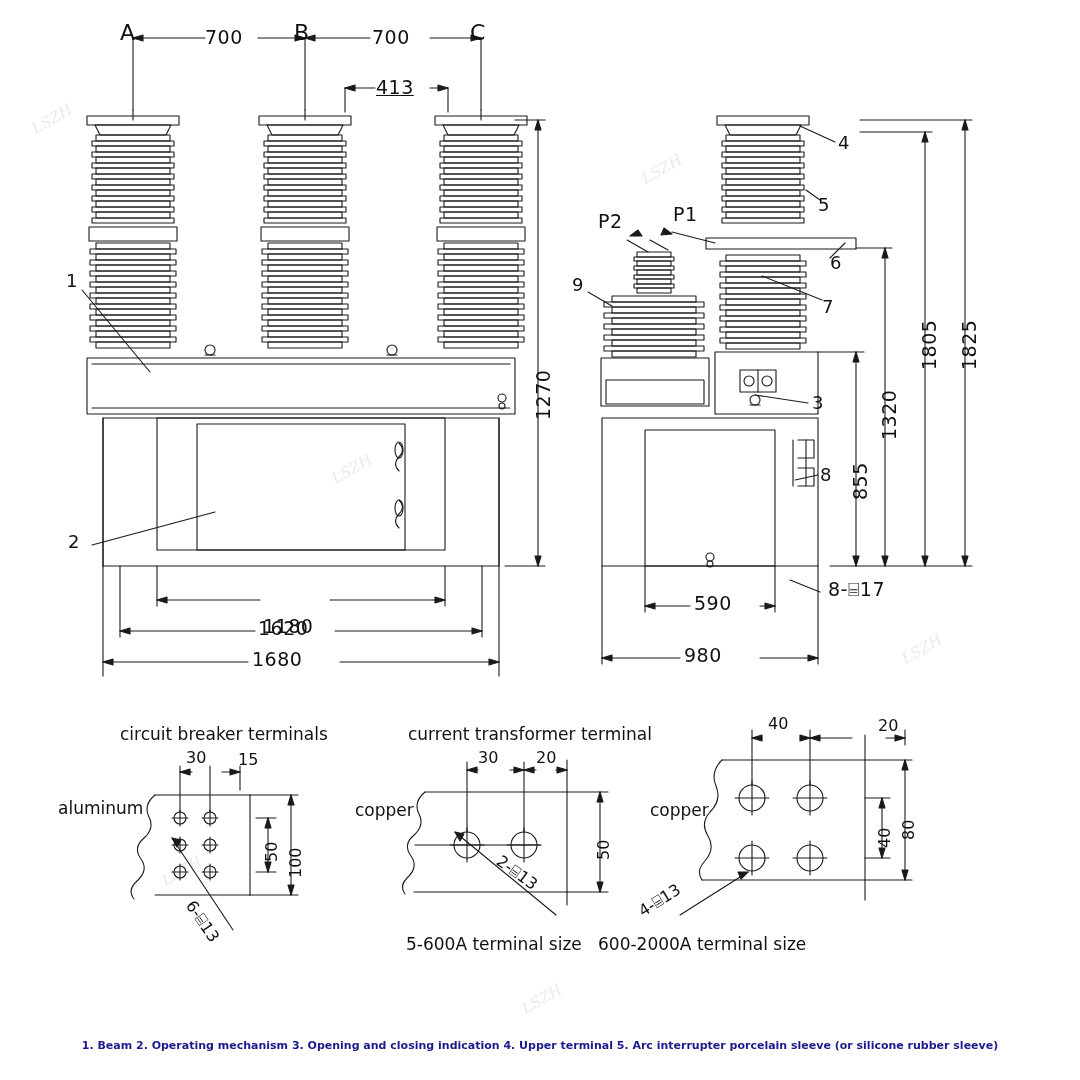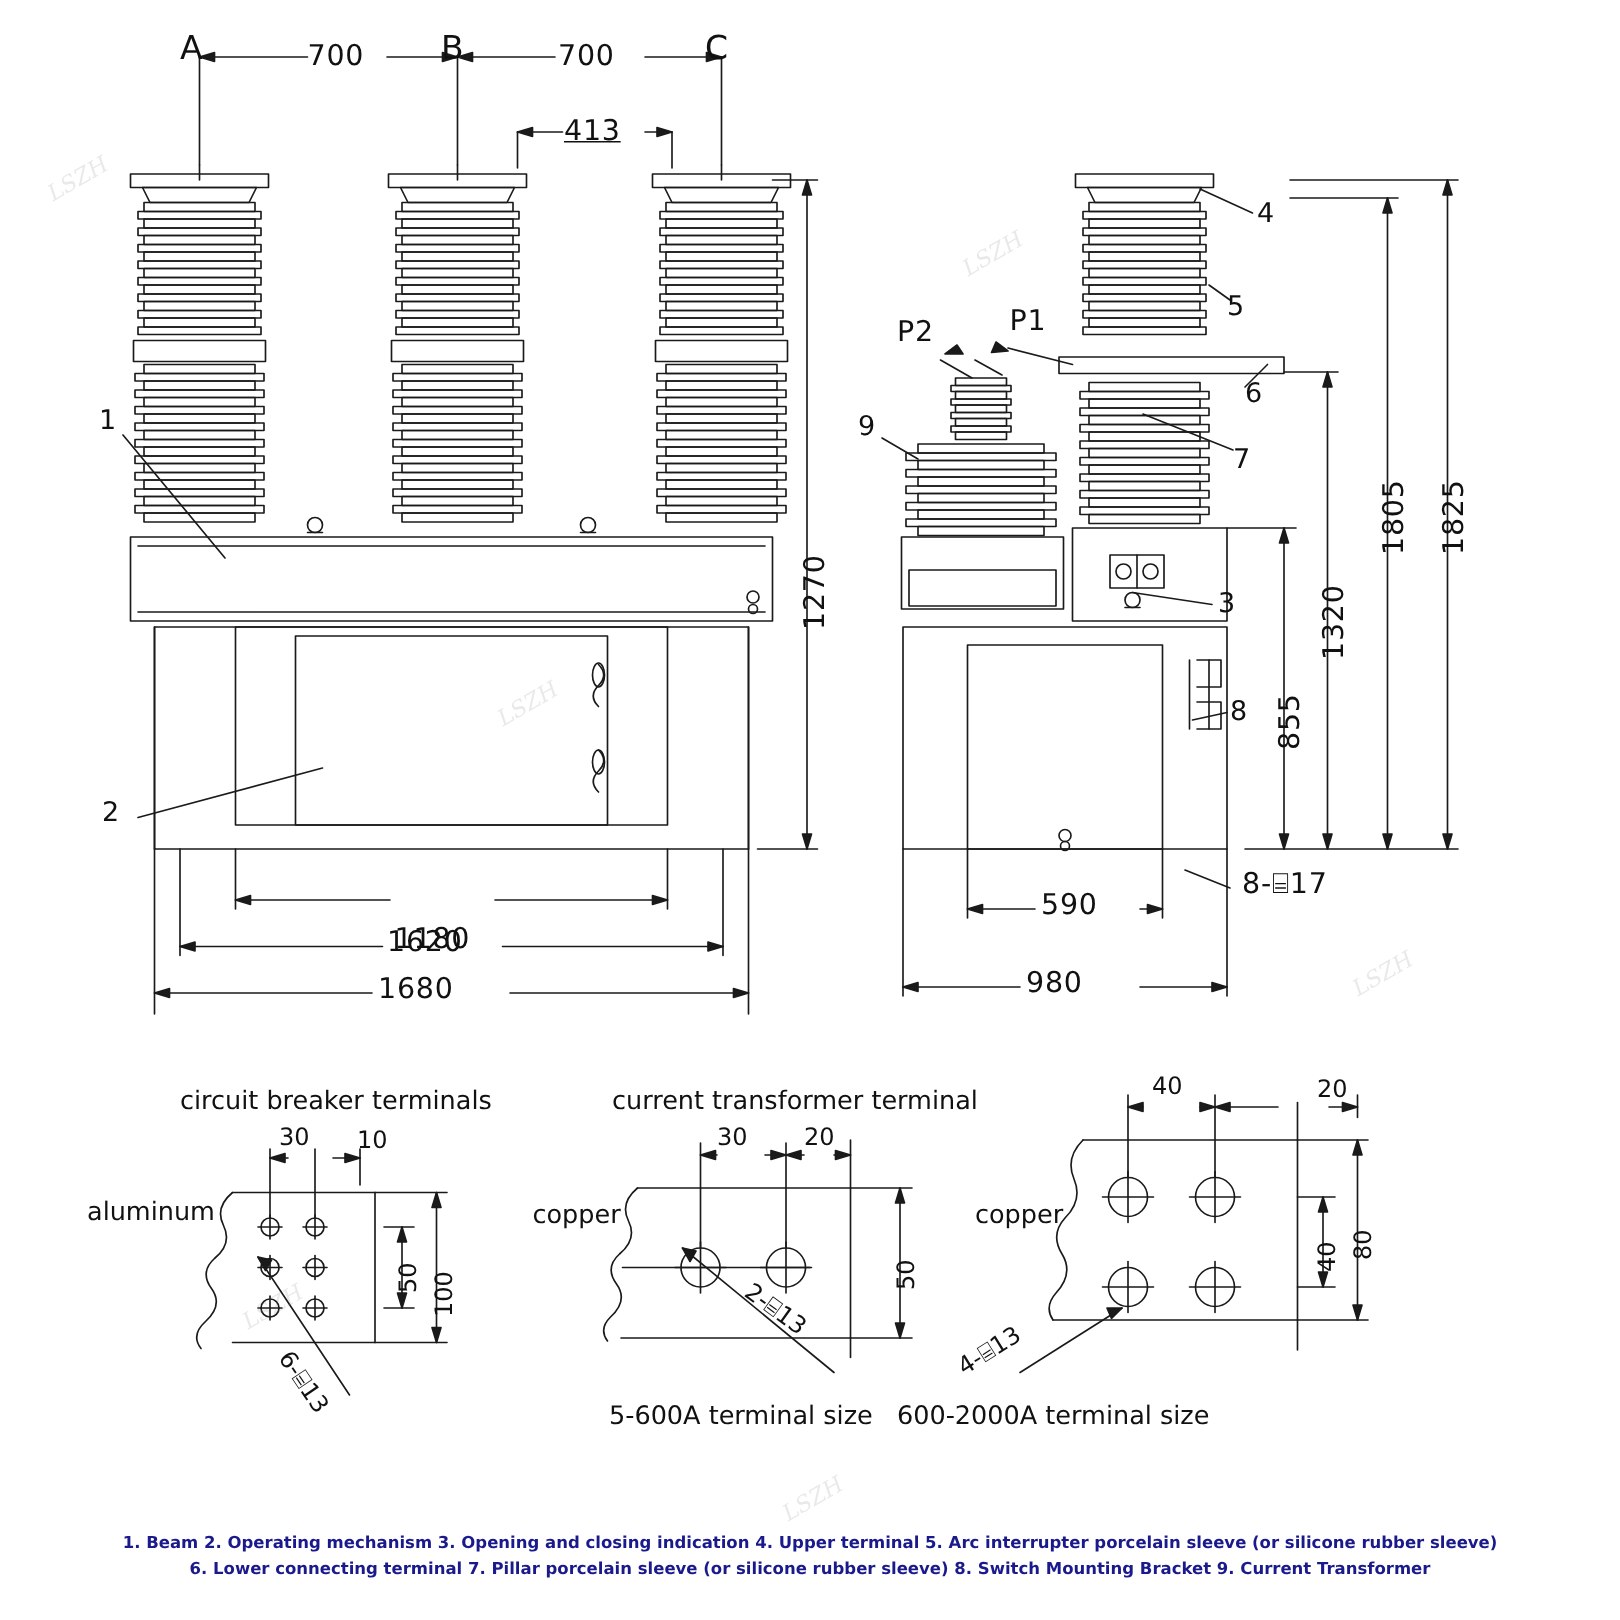--- a/index.html
+++ b/index.html
@@ -606,21 +606,21 @@
   <div class="lbl dim rot90" style="left:880px; top:440px;">1320</div>
   <div class="lbl dim rot90" style="left:851px; top:500px;">855</div>
 
   <div class="lbl dim" style="left:694px; top:594px;">590</div>
   <div class="lbl dim" style="left:684px; top:646px;">980</div>
   <div class="lbl dim" style="left:828px; top:580px;">8-⌸17</div>
 
   <div class="lbl cap" style="left:120px; top:726px;">circuit breaker terminals</div>
   <div class="lbl matl" style="left:58px; top:800px;">aluminum</div>
   <div class="lbl dim-sm" style="left:186px; top:750px;">30</div>
-  <div class="lbl dim-sm" style="left:238px; top:752px;">10</div>
+  <div class="lbl dim-sm" style="left:238px; top:752px;">15</div>
   <div class="lbl dim-sm rot90" style="left:264px; top:862px;">50</div>
   <div class="lbl dim-sm rot90" style="left:288px; top:878px;">100</div>
   <div class="lbl dim-sm" style="left:196px; top:898px; transform:rotate(56deg); transform-origin:0 0;">6-⌸13</div>
 
   <div class="lbl cap" style="left:408px; top:726px;">current transformer terminal</div>
   <div class="lbl matl" style="left:355px; top:802px;">copper</div>
   <div class="lbl dim-sm" style="left:478px; top:750px;">30</div>
   <div class="lbl dim-sm" style="left:536px; top:750px;">20</div>
   <div class="lbl dim-sm rot90" style="left:596px; top:860px;">50</div>
   <div class="lbl dim-sm" style="left:503px; top:853px; transform:rotate(36deg); transform-origin:0 0;">2-⌸13</div>
@@ -636,16 +636,15 @@
 
   <div class="wm" style="left:30px; top:110px;">LSZH</div>
   <div class="wm" style="left:330px; top:460px;">LSZH</div>
   <div class="wm" style="left:640px; top:160px;">LSZH</div>
   <div class="wm" style="left:160px; top:862px;">LSZH</div>
   <div class="wm" style="left:520px; top:990px;">LSZH</div>
   <div class="wm" style="left:900px; top:640px;">LSZH</div>
 
   <div class="footer">
     <div>1. Beam 2. Operating mechanism 3. Opening and closing indication 4. Upper terminal 5. Arc interrupter porcelain sleeve (or silicone rubber sleeve)</div>
-    <div>6. Lower connecting terminal 7. Pillar porcelain sleeve (or silicone rubber sleeve) 8. Switch Mounting Bracket 9. Current Transformer</div>
   </div>
 
 </div>
 
 </body></html>

